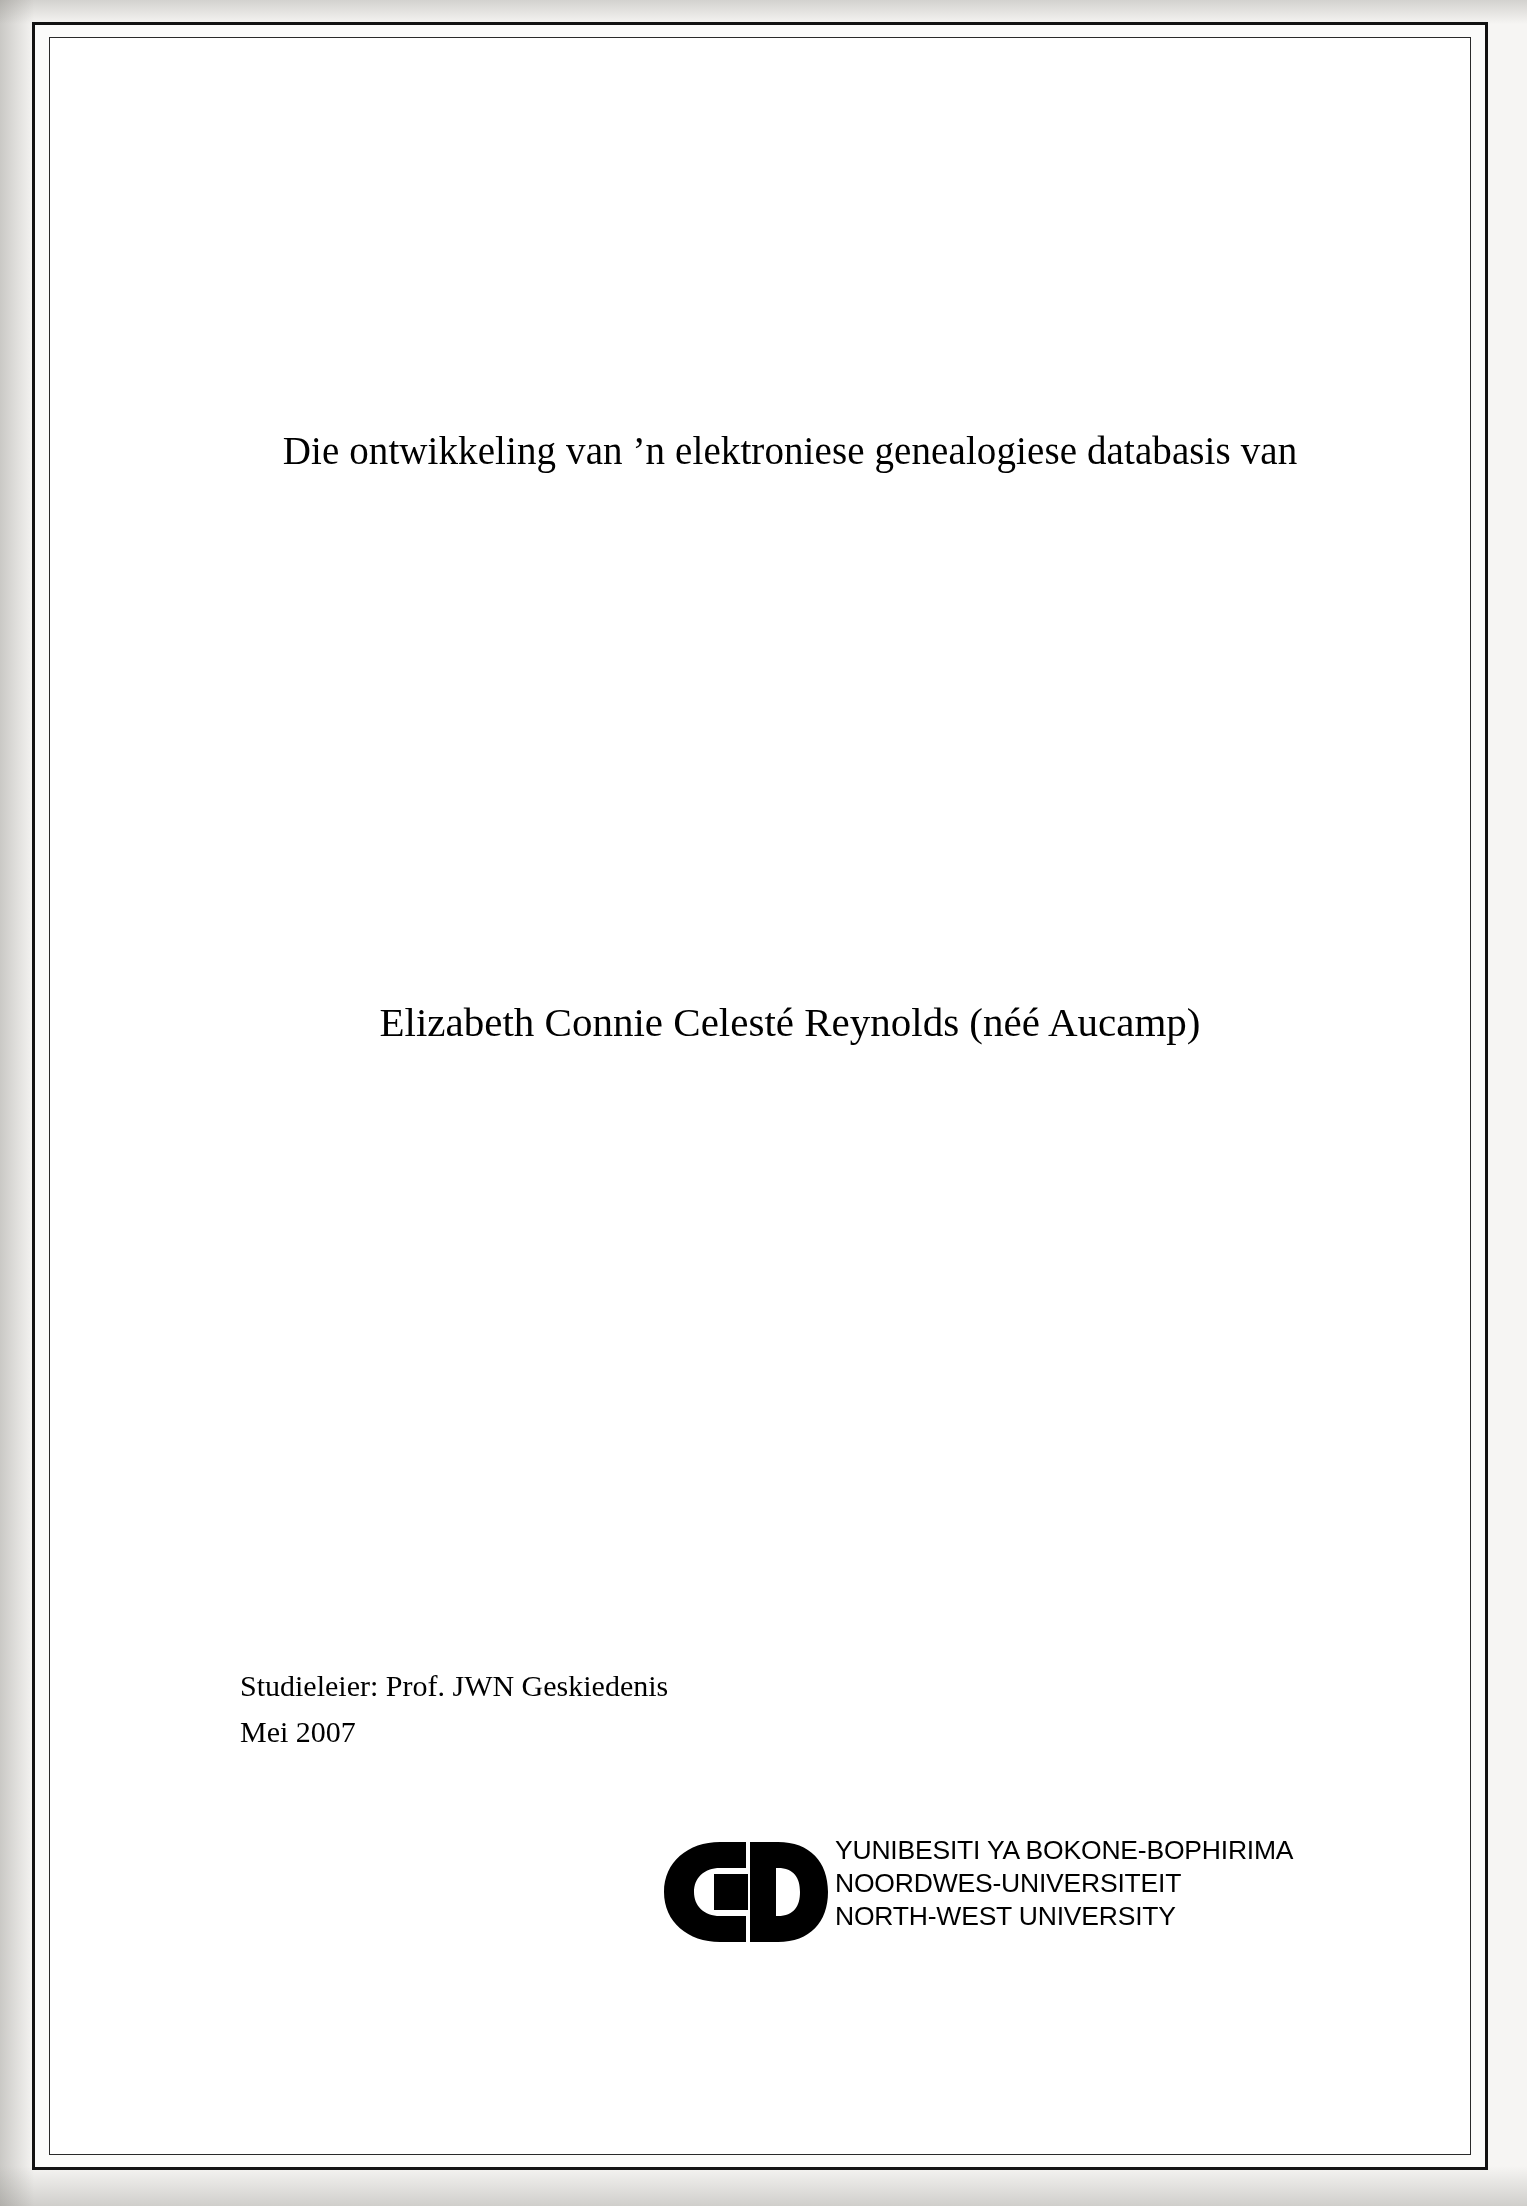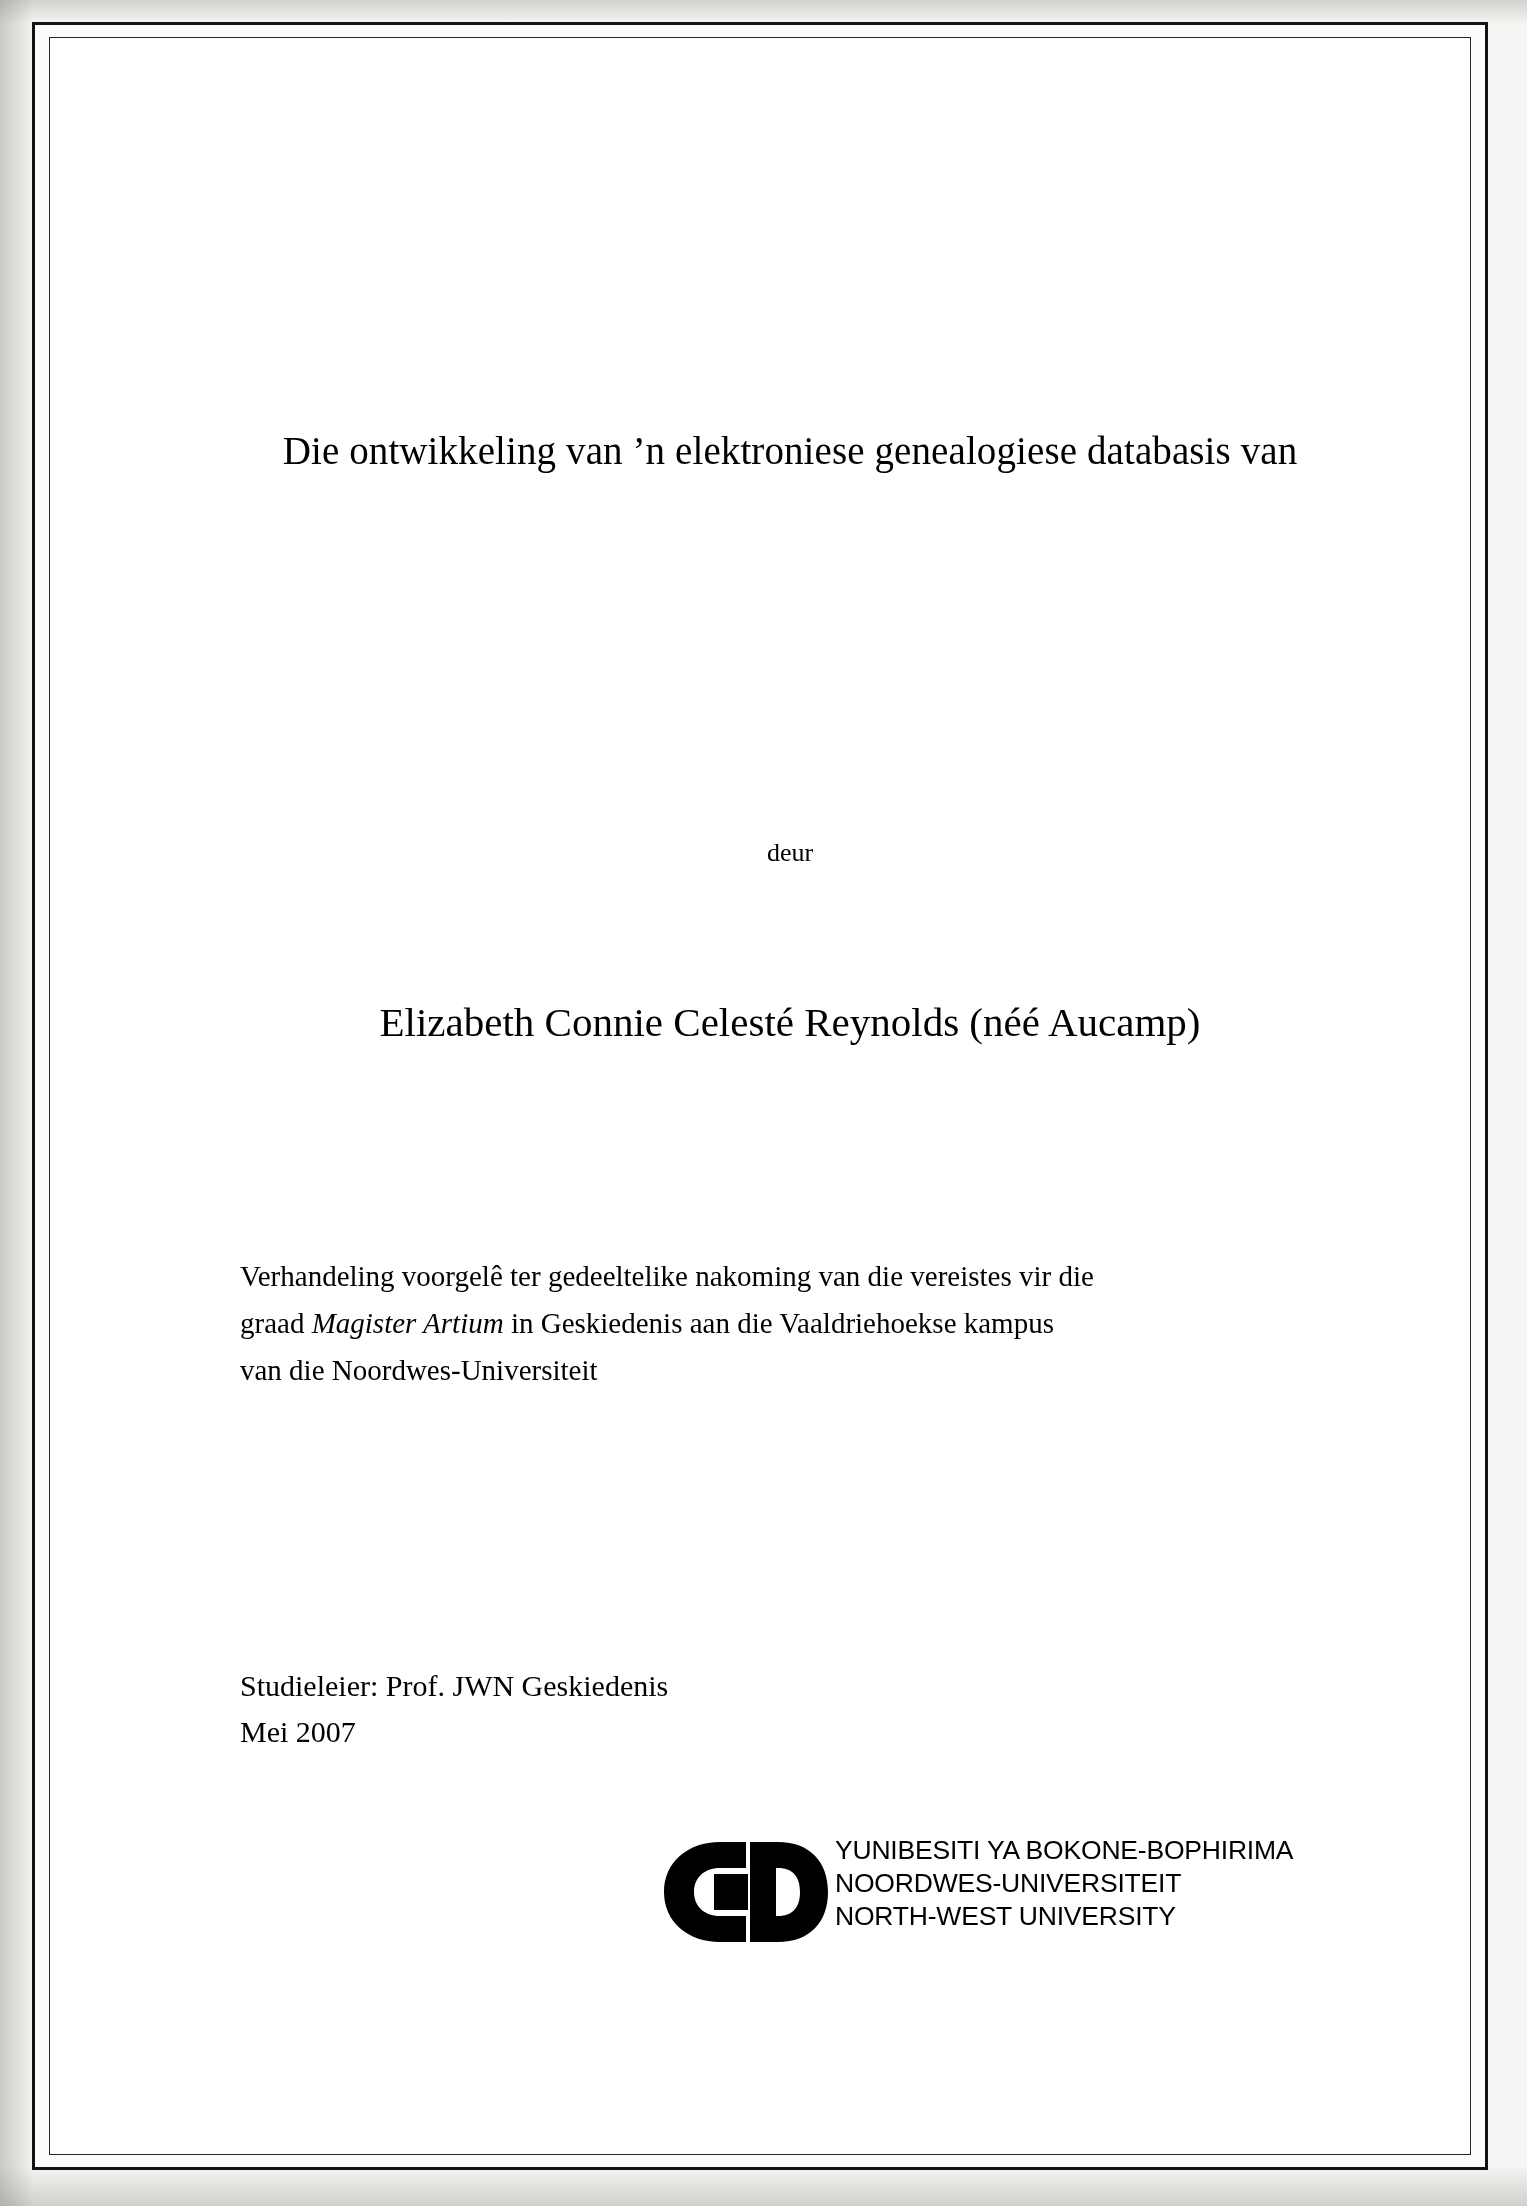--- a/index.html
+++ b/index.html
@@ -163,29 +163,23 @@
 
   <div class="frame-outer">
     <div class="frame-inner">
 
       <div class="content">
 
         <div class="title-block">
           <div class="title-line">Die ontwikkeling van ’n elektroniese genealogiese databasis van</div>
         </div>
 
-        <div class="deur">deur</div>
 
         <div class="author">Elizabeth Connie Celesté Reynolds (néé Aucamp)</div>
 
-        <div class="statement">
-          <div class="just">Verhandeling voorgelê ter gedeeltelike nakoming van die vereistes vir die</div>
-          <div><span>graad </span><em>Magister Artium</em><span> in Geskiedenis aan die Vaaldriehoekse kampus</span></div>
-          <div>van die Noordwes-Universiteit</div>
-        </div>
 
         <div class="supervisor">
           <div>Studieleier: Prof. JWN Geskiedenis</div>
           <div>Mei 2007</div>
         </div>
 
         <div class="logo-wrap">
           <svg class="logo-mark" viewBox="0 0 190 112">
 
             <path d="M70 6 C38 6 14 26 14 56 C14 86 38 106 70 106 L96 106 L96 80 L70 80 C54 80 44 70 44 56 C44 42 54 32 70 32 L96 32 L96 6 Z" fill="#000000"></path>

